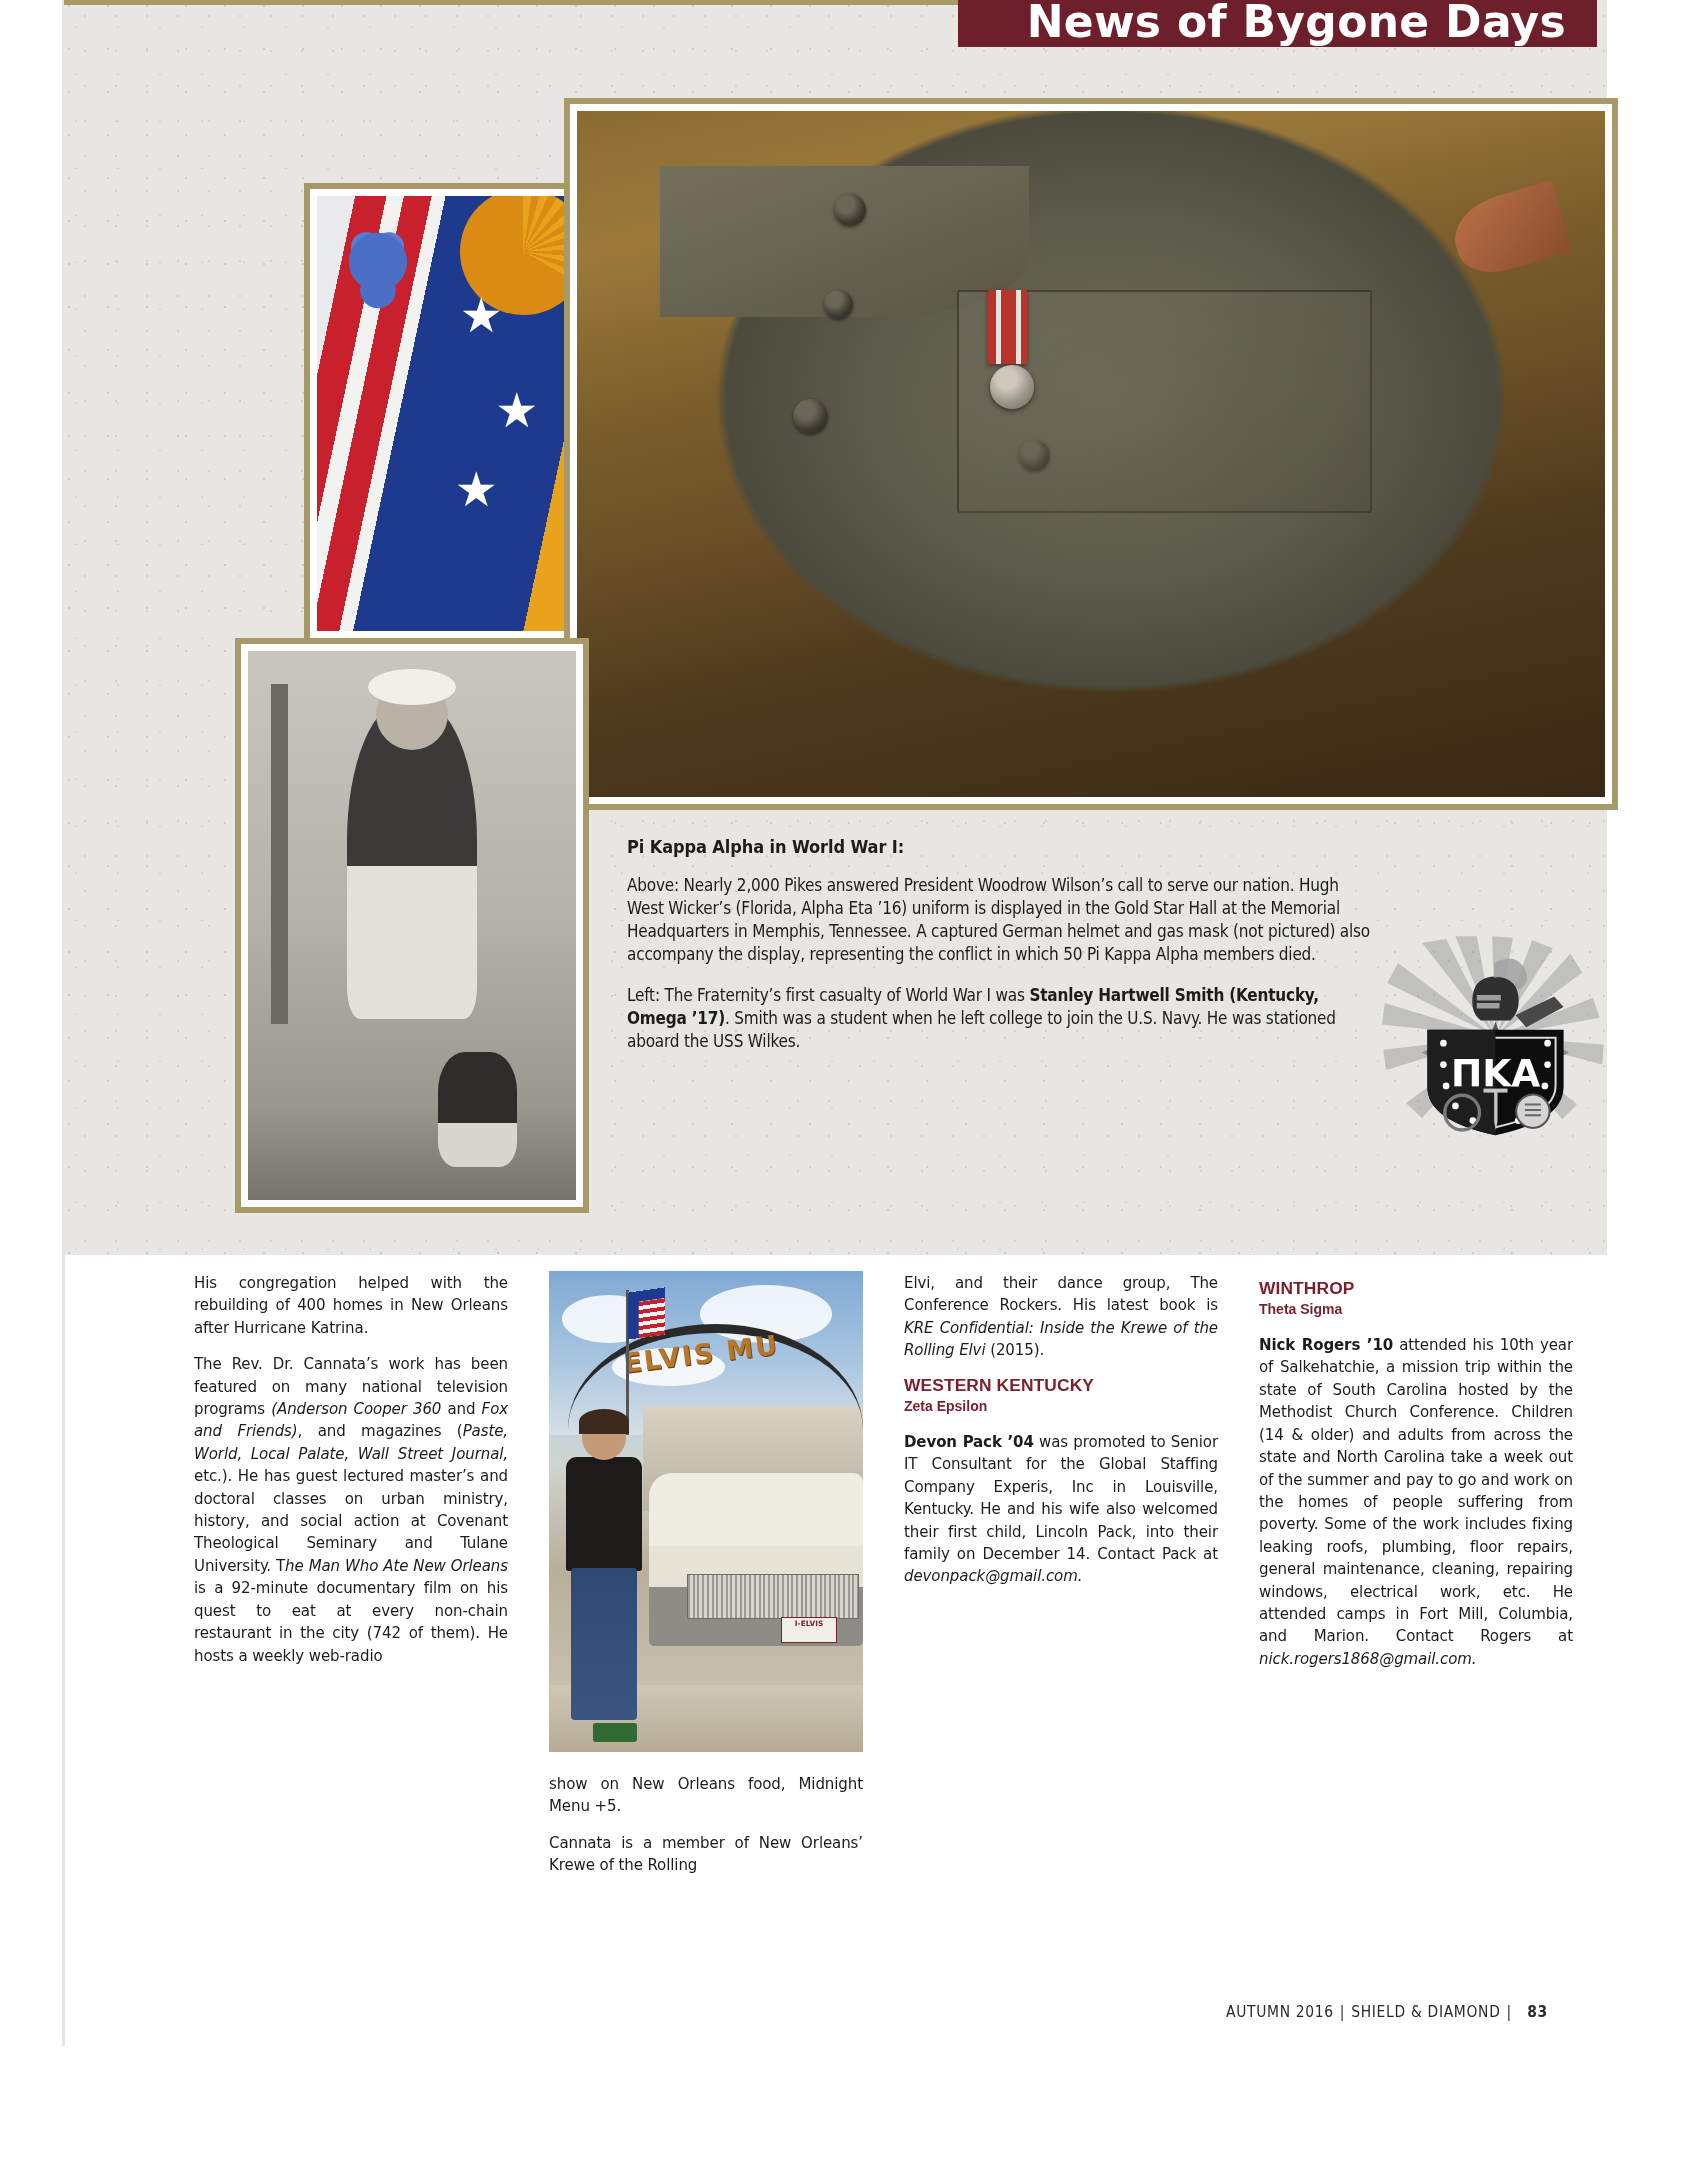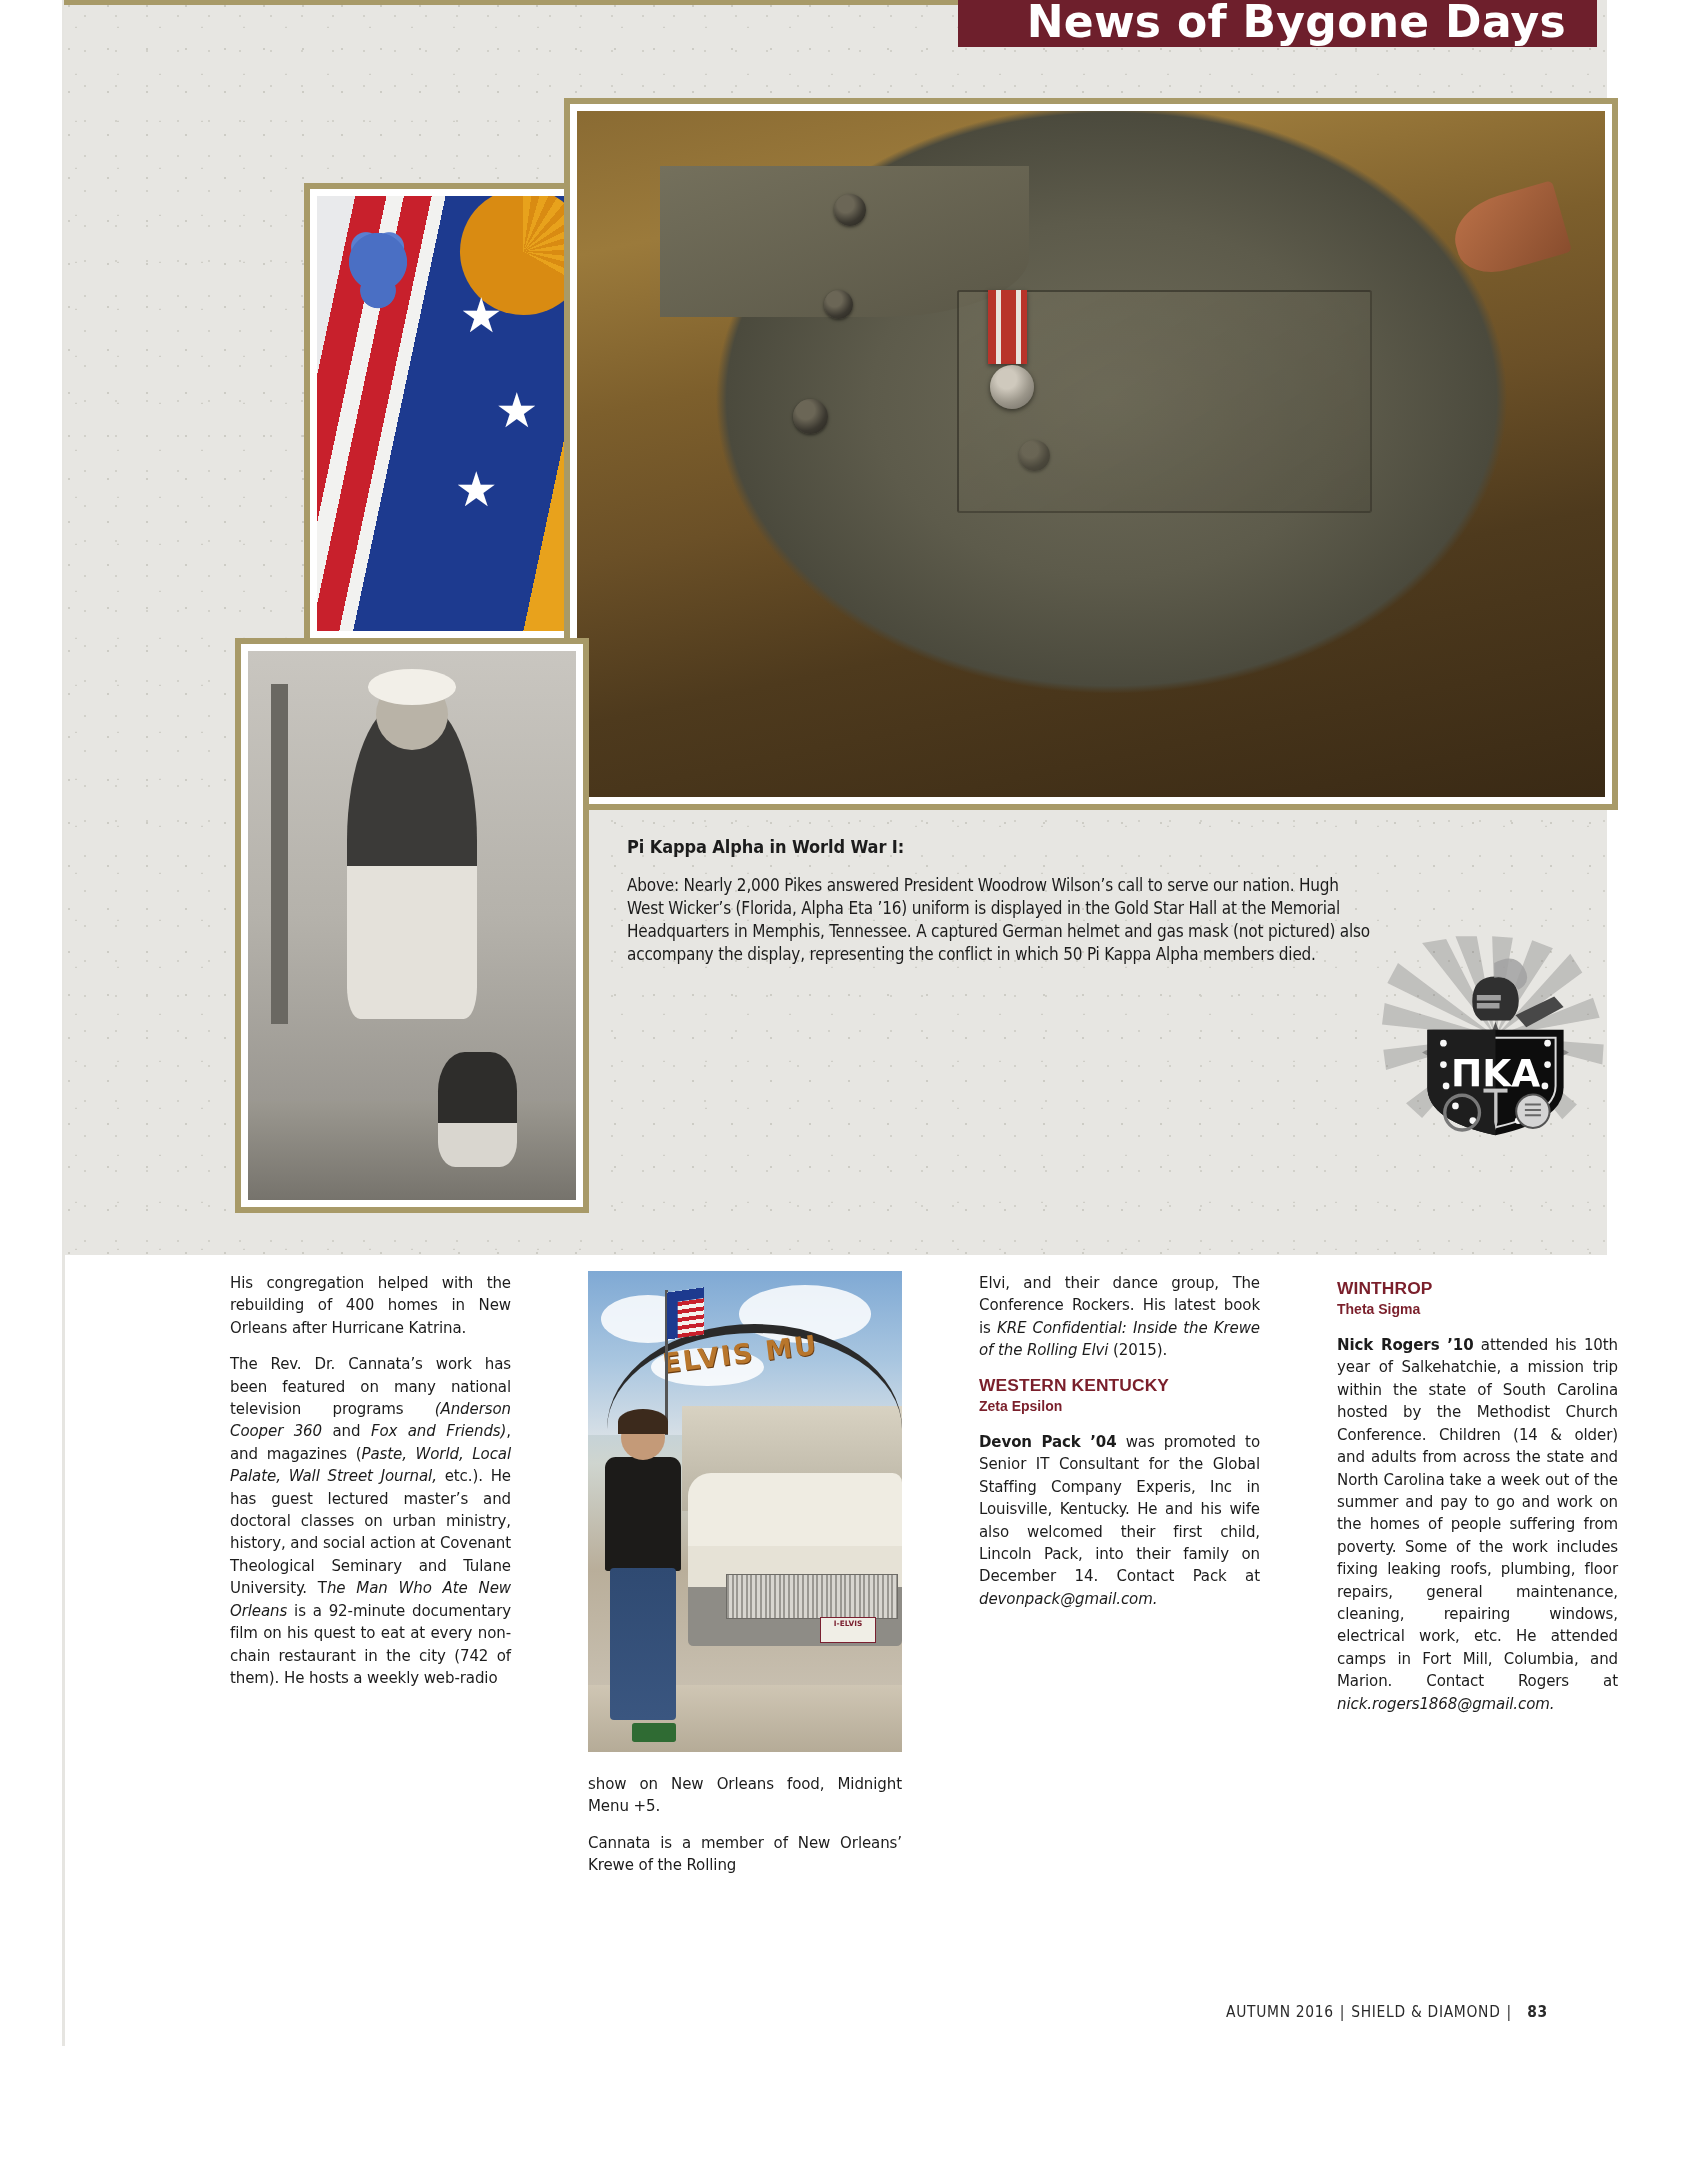--- a/index.html
+++ b/index.html
@@ -107,21 +107,21 @@
   .caption-para b{font-weight:700;}
 
   
   #crest{position:absolute;left:1382px;top:936px;width:227px;height:201px;z-index:6;
       filter:grayscale(1) contrast(1.15);}
   #crest svg{width:100%;height:100%;}
 
   
   #article{position:absolute;left:194px;top:1271px;width:1424px;height:709px;
       display:flex;gap:41px;z-index:3;}
-  .col{width:314px;position:relative;margin-left:36px;}
+  .col{width:314px;position:relative;}
 
   .body-p{font-size:16.7px;line-height:22.4px;color:#1c1c1c;margin:0 0 14px 0;
       text-align:justify;font-family:"DejaVu Sans Condensed","Liberation Sans",sans-serif;
       letter-spacing:-0.1px;}
   .body-p b{font-weight:700;}
   .body-p i{font-style:italic;}
   .chapter-head{color:#7a1f2b;font-weight:700;line-height:21px;margin:6.7px 0 13.4px 0;
       font-family:Liberation Sans, sans-serif;}
   .chapter-head .school{font-size:17.4px;display:block;letter-spacing:0.1px;}
   .chapter-head .chapter{font-size:14px;display:block;}
@@ -229,20 +229,21 @@
         <div class="sailor-head"></div>
         <div class="sailor-cap"></div>
         <div class="sailor-dog"></div>
       </div>
     </div>
   </div>
 
   <div id="caption-block">
     <div id="caption-head">Pi Kappa Alpha in World War I:</div>
     <p class="caption-para">Above: Nearly 2,000 Pikes answered President Woodrow Wilson’s call to serve our nation. Hugh West Wicker’s (Florida, Alpha Eta ’16) uniform is displayed in the Gold Star Hall at the Memorial Headquarters in Memphis, Tennessee. A captured German helmet and gas mask (not pictured) also accompany the display, representing the conflict in which 50 Pi Kappa Alpha members died.</p>
+    <p class="caption-para"><span>Left: The Fraternity’s first casualty of World War I was </span><b>Stanley Hartwell Smith (Kentucky, Omega ’17)</b><span>. Smith was a student when he left college to join the U.S. Navy. He was stationed aboard the USS Wilkes.</span></p>
   </div>
 
   <div id="crest">
     <svg viewBox="0 0 340 300" xmlns="http://www.w3.org/2000/svg">
       <g opacity=".30" fill="#6a6a6a">
         <polygon points="170,150 60,10 96,4"></polygon>
           <polygon points="170,150 110,0 142,0"></polygon>
         <polygon points="170,150 165,0 196,2"></polygon>
           <polygon points="170,150 225,6 256,18"></polygon>
         <polygon points="170,150 282,26 300,54"></polygon>

